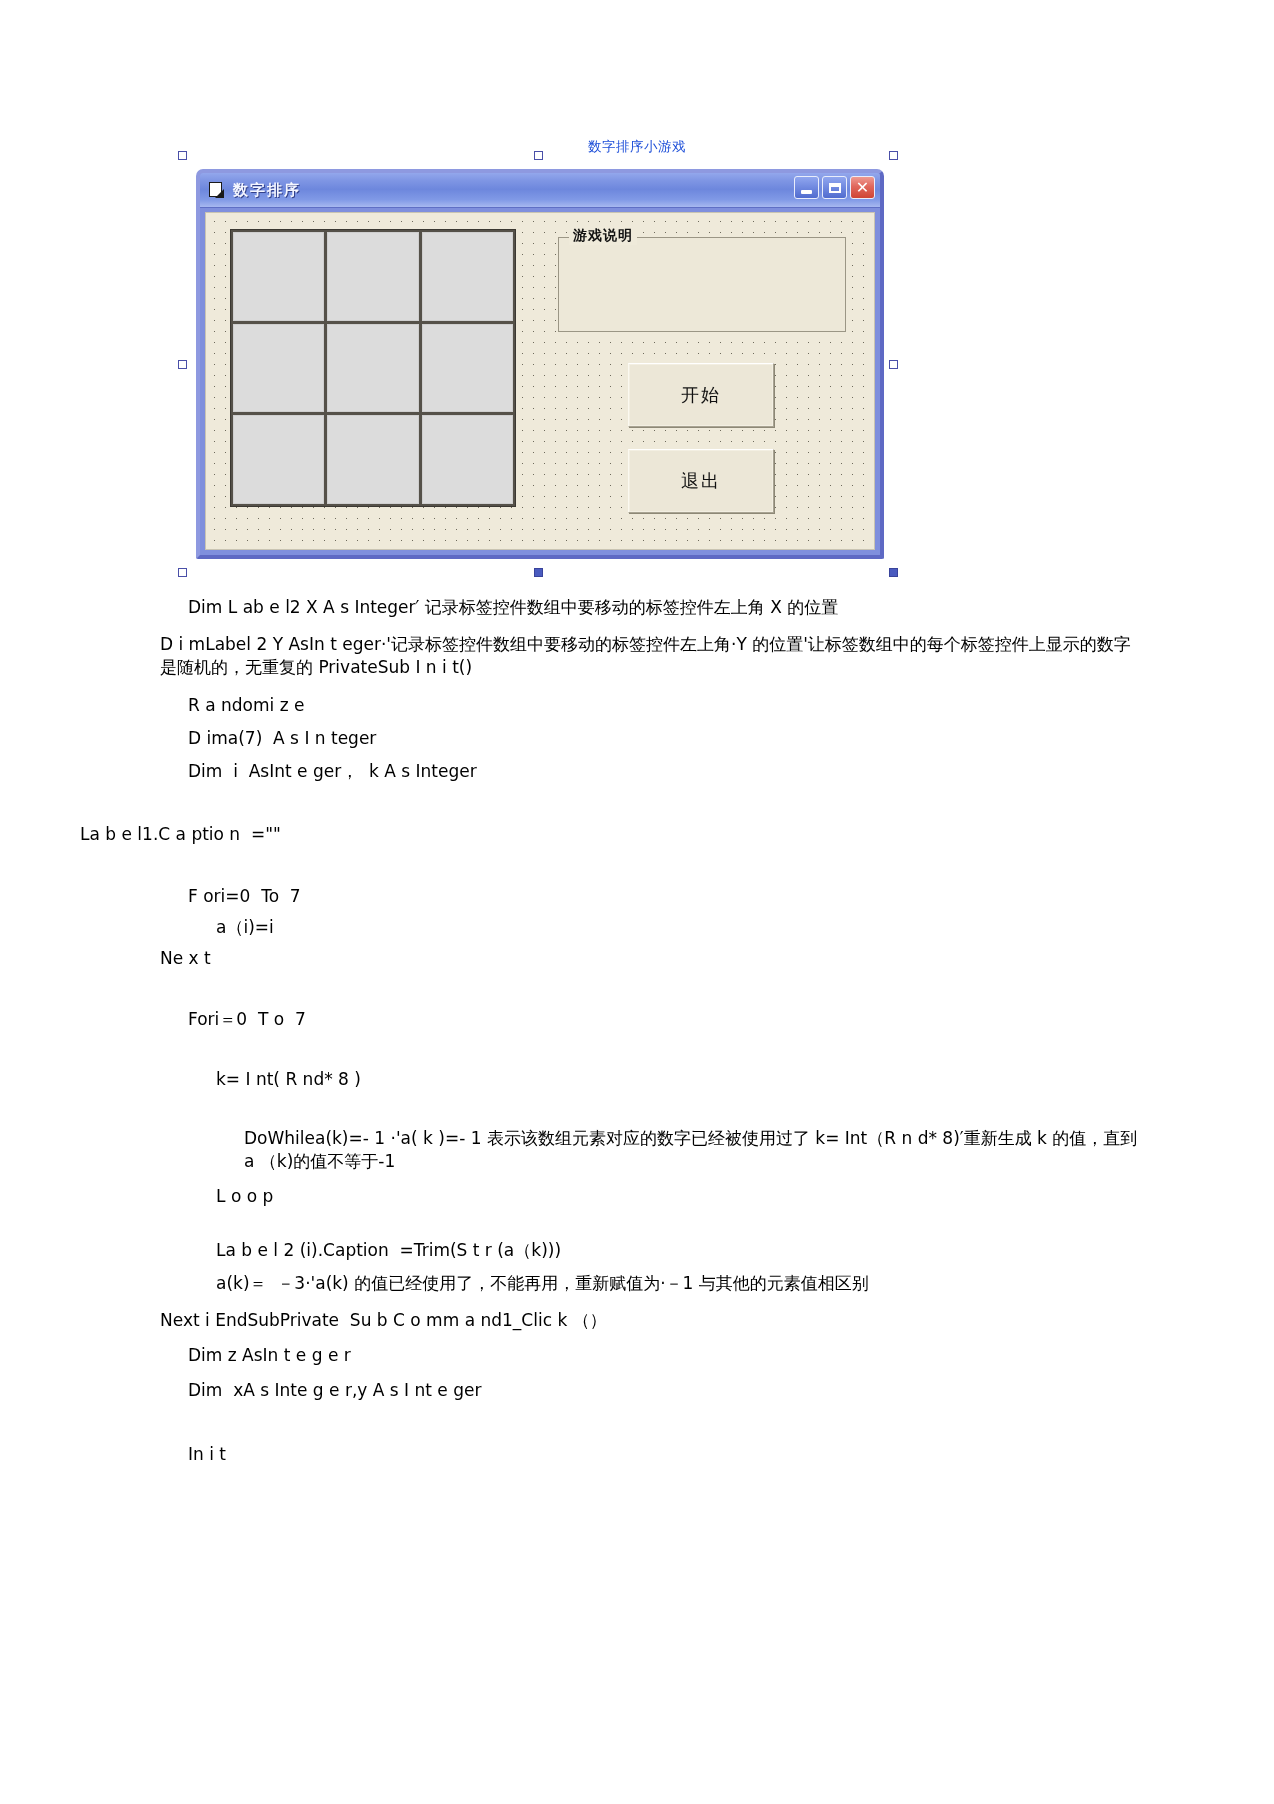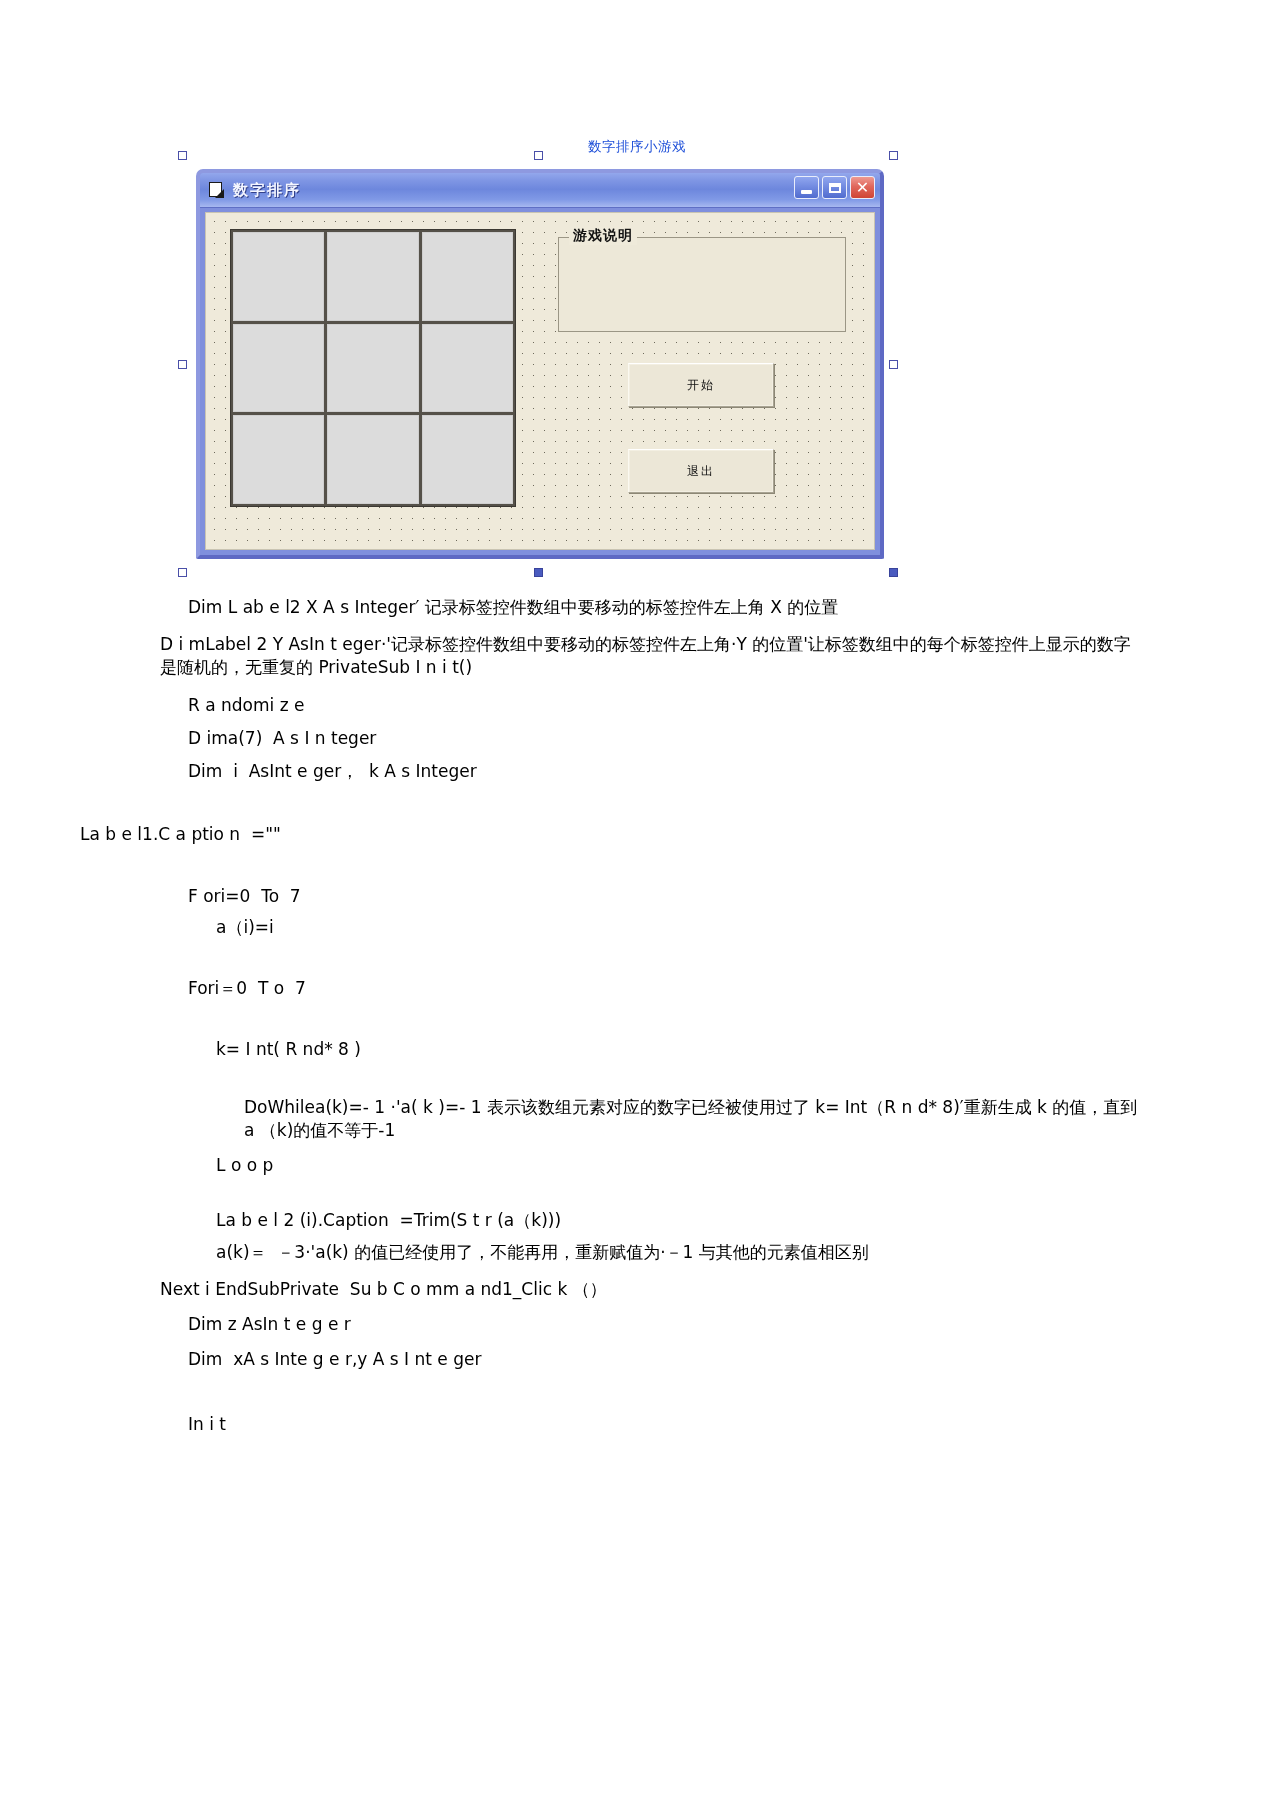--- a/index.html
+++ b/index.html
@@ -222,30 +222,30 @@
     color: #111;
     font-family: "DejaVu Sans", sans-serif;
     white-space: nowrap;
   }
   .frame-body { width: 100%; height: 100%; }
 
   
   .cmd-btn {
     position: absolute;
     width: 146px;
-    height: 44px;
+    height: 64px;
     background: #ece7d7;
     border: 1px solid #a9a493;
     border-top-color: #ffffff;
     border-left-color: #fbf9f0;
     box-shadow: 1px 1px 0 #8d8876, inset 0 0 0 1px #f3efe2;
     display: flex;
     align-items: center;
     justify-content: center;
-    font-size: 12px;
+    font-size: 18px;
     letter-spacing: 2px;
     color: #111;
     font-family: "DejaVu Sans", sans-serif;
     box-sizing: border-box;
   }
   .cmd-start { left: 422px; top: 150px; }
   .cmd-quit  { left: 422px; top: 236px; }
 
   
   .code-body {
@@ -332,20 +332,21 @@
 
   <div class="code-body">
       <div class="ln" style="margin-left: 188px; margin-right: 130px; margin-top: 0px;">Dim L ab e l2 X A s Integer′ 记录标签控件数组中要移动的标签控件左上角 X 的位置</div>
       <div class="ln wrap" style="margin-left: 160px; margin-right: 130px; margin-top: 14px;">D i mLabel 2 Y AsIn t eger·'记录标签控件数组中要移动的标签控件左上角·Y 的位置'让标签数组中的每个标签控件上显示的数字是随机的，无重复的 PrivateSub I n i t()</div>
       <div class="ln" style="margin-left: 188px; margin-right: 130px; margin-top: 16px;">R a ndomi z e</div>
       <div class="ln" style="margin-left: 188px; margin-right: 130px; margin-top: 10px;">D ima(7)  A s I n teger</div>
       <div class="ln" style="margin-left: 188px; margin-right: 130px; margin-top: 10px;">Dim  i  AsInt e ger，  k A s Integer</div>
       <div class="ln" style="margin-left: 80px; margin-right: 130px; margin-top: 40px;">La b e l1.C a ptio n  =""</div>
       <div class="ln" style="margin-left: 188px; margin-right: 130px; margin-top: 40px;">F ori=0  To  7</div>
       <div class="ln" style="margin-left: 216px; margin-right: 130px; margin-top: 8px;">a（i)=i</div>
+      <div class="ln" style="margin-left: 160px; margin-right: 130px; margin-top: 8px;">Ne x t</div>
       <div class="ln" style="margin-left: 188px; margin-right: 130px; margin-top: 38px;">Fori＝0  T o  7</div>
       <div class="ln" style="margin-left: 216px; margin-right: 130px; margin-top: 38px;">k= I nt( R nd* 8 )</div>
       <div class="ln wrap" style="margin-left: 244px; margin-right: 130px; margin-top: 36px;">DoWhilea(k)=- 1 ·'a( k )=- 1 表示该数组元素对应的数字已经被使用过了 k=  Int（R n d*  8)′重新生成 k 的值，直到 a （k)的值不等于-1</div>
       <div class="ln" style="margin-left: 216px; margin-right: 130px; margin-top: 12px;">L o o p</div>
       <div class="ln" style="margin-left: 216px; margin-right: 130px; margin-top: 32px;">La b e l 2 (i).Caption  =Trim(S t r (a（k)))</div>
       <div class="ln" style="margin-left: 216px; margin-right: 130px; margin-top: 10px;">a(k)＝  －3·'a(k) 的值已经使用了，不能再用，重新赋值为·－1 与其他的元素值相区别</div>
       <div class="ln" style="margin-left: 160px; margin-right: 130px; margin-top: 14px;">Next i EndSubPrivate  Su b C o mm a nd1_Clic k （）</div>
       <div class="ln" style="margin-left: 188px; margin-right: 130px; margin-top: 12px;">Dim z AsIn t e g e r</div>
       <div class="ln" style="margin-left: 188px; margin-right: 130px; margin-top: 12px;">Dim  xA s Inte g e r,y A s I nt e ger</div>
       <div class="ln" style="margin-left: 188px; margin-right: 130px; margin-top: 42px;">In i t</div>

